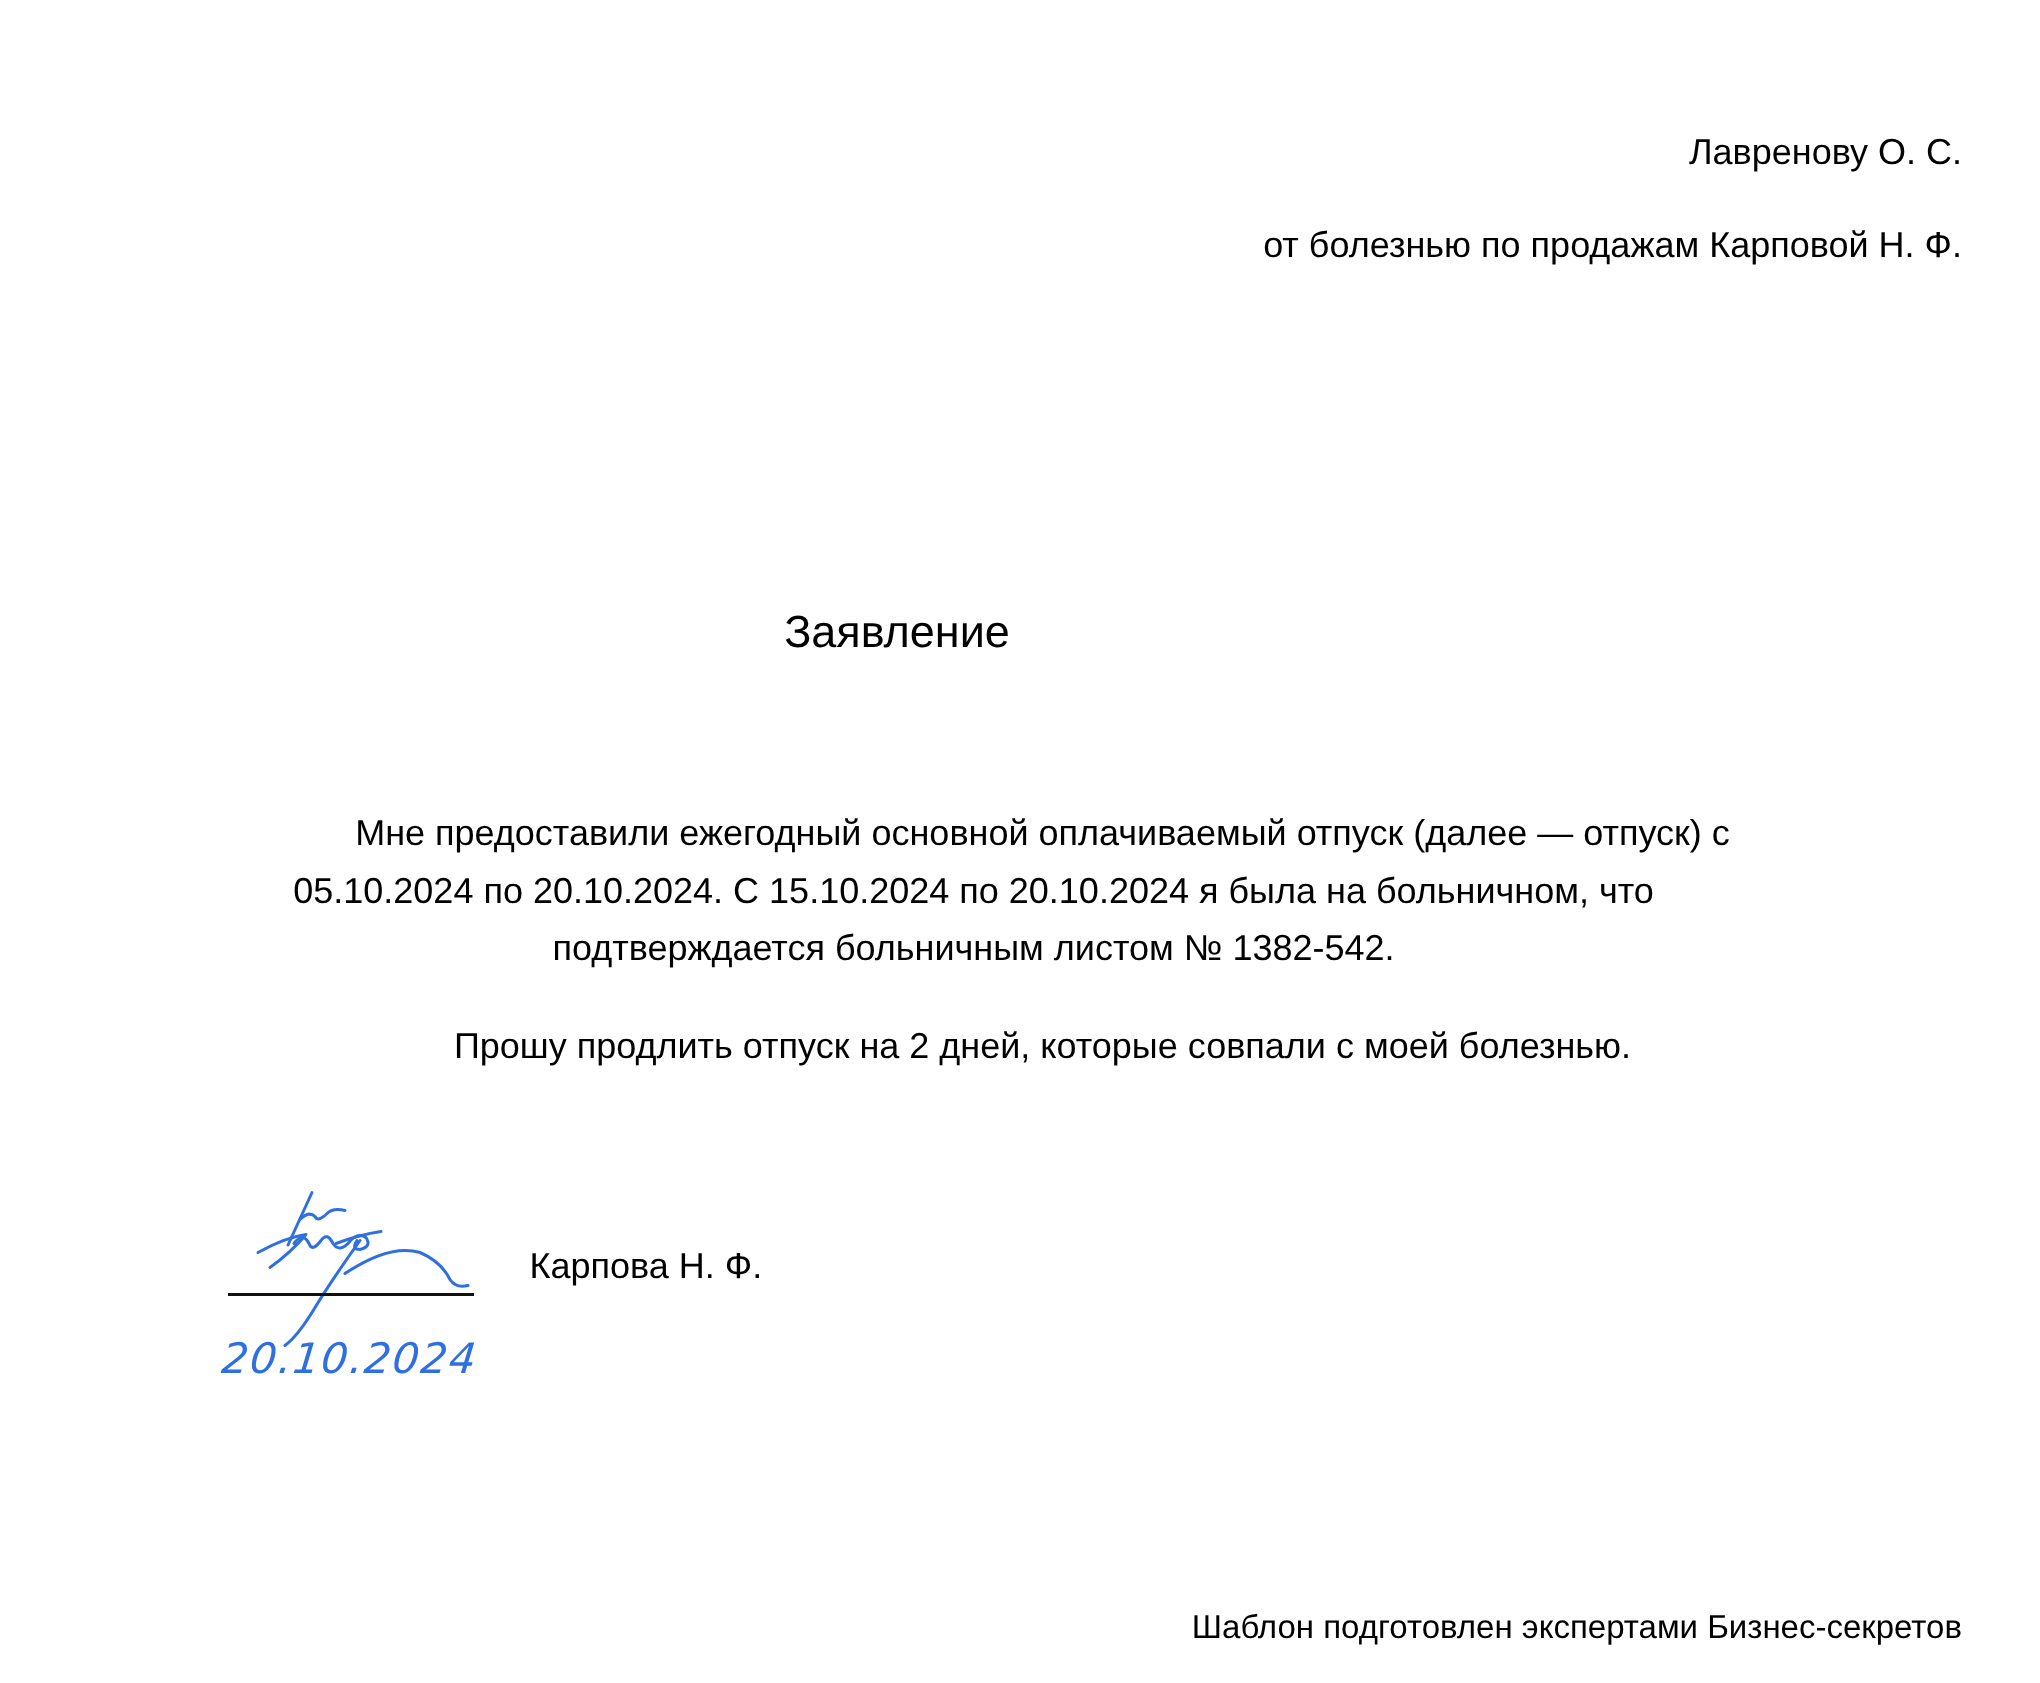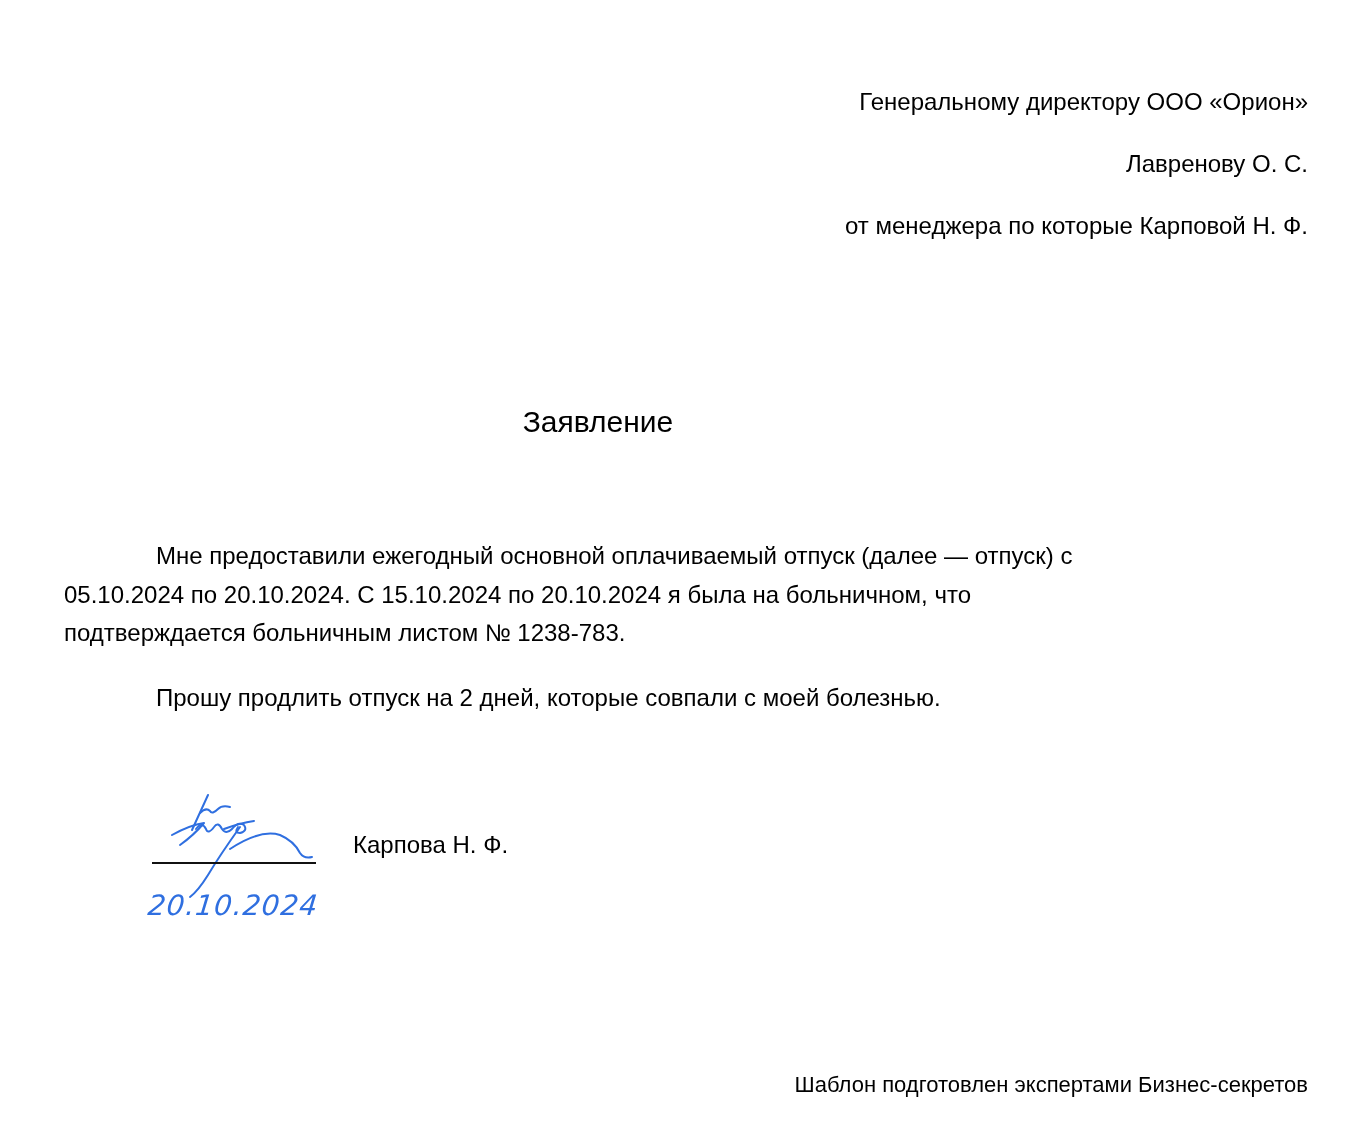--- a/index.html
+++ b/index.html
@@ -28,25 +28,26 @@
       position: absolute;
       left: 0;
       width: 1196px;
       top: 402px;
       text-align: center;
       font-size: 30px;
       line-height: 40px;
     }
     .body-text {
       position: absolute;
-      left: 64px;
+      left: 44px;
       top: 537px;
       width: 1210px;
       font-size: 24px;
       line-height: 38.5px;
+      text-align: center;
     }
     .para1 { text-indent: 92px; margin: 0; }
     .para1 .line { display: block; white-space: nowrap; }
     .para1 .line.cont { text-indent: 0; }
     .para2 {
       margin: 26px 0 0 0;
       text-indent: 92px;
       white-space: nowrap;
     }
     .signature-block {
@@ -94,32 +95,31 @@
       top: 1070px;
       font-size: 22px;
       line-height: 30px;
       white-space: nowrap;
     }
   </style>
 </head>
 <body>
 
 <div class="addressee">
-  <div>Генеральному директору ООО «Орион»</div>
   <div>Лавренову О. С.</div>
-  <div>от менеджера по которые Карповой Н. Ф.</div>
+  <div>от болезнью по продажам Карповой Н. Ф.</div>
 </div>
 
 <div class="title">Заявление</div>
 
 <div class="body-text">
   <p class="para1">
     <span class="line">Мне предоставили ежегодный основной оплачиваемый отпуск (далее — отпуск) с</span>
     <span class="line cont" style="text-indent:0">05.10.2024 по 20.10.2024. С 15.10.2024 по 20.10.2024 я была на больничном, что</span>
-    <span class="line cont" style="text-indent:0">подтверждается больничным листом № 1238-783.</span>
+    <span class="line cont" style="text-indent:0">подтверждается больничным листом № 1382-542.</span>
   </p>
   <p class="para2">Прошу продлить отпуск на 2 дней, которые совпали с моей болезнью.</p>
 </div>
 
 <div class="signature-block">
   <svg class="sig-svg" width="180" height="120" viewBox="0 0 180 120">
     <g fill="none" stroke="#2f6fe0" stroke-width="2" stroke-linecap="round" stroke-linejoin="round">
 
       <path d="M68 10 L52 45"></path>
       <path d="M60 28 Q66 22 70 26 Q72 30 78 24 Q82 20 90 22"></path>

